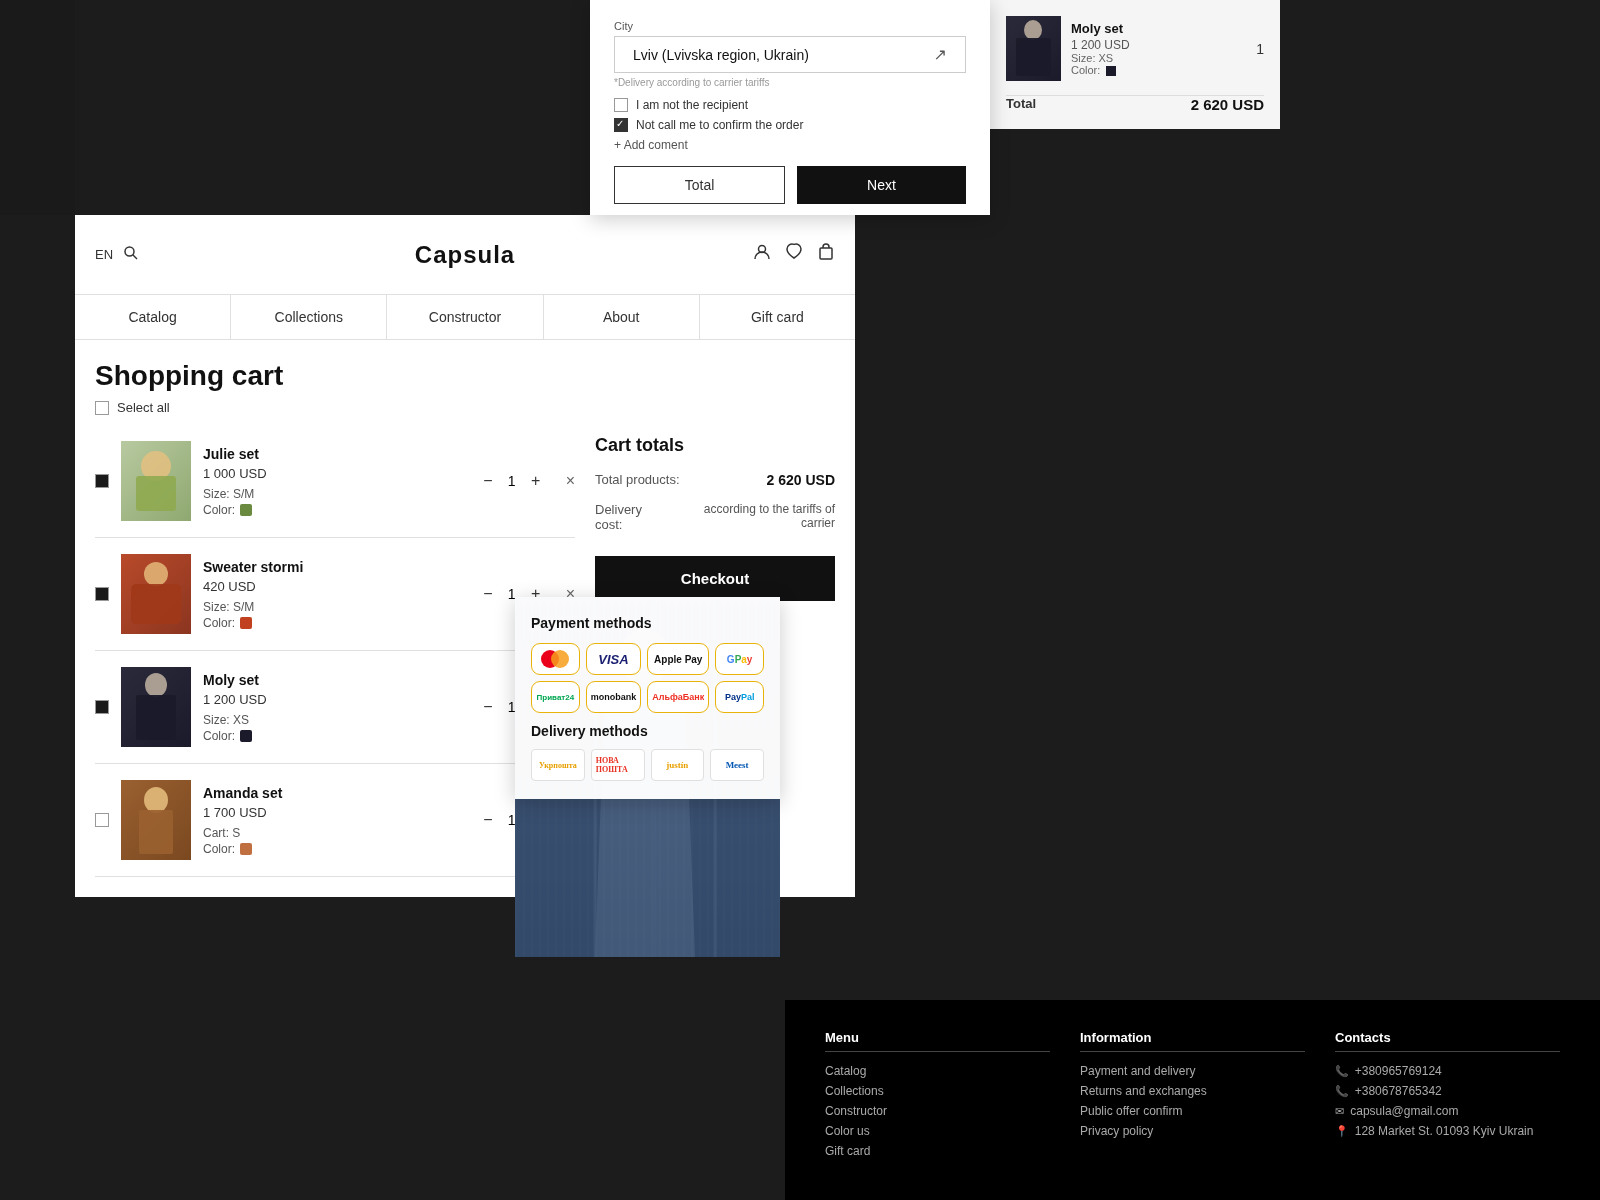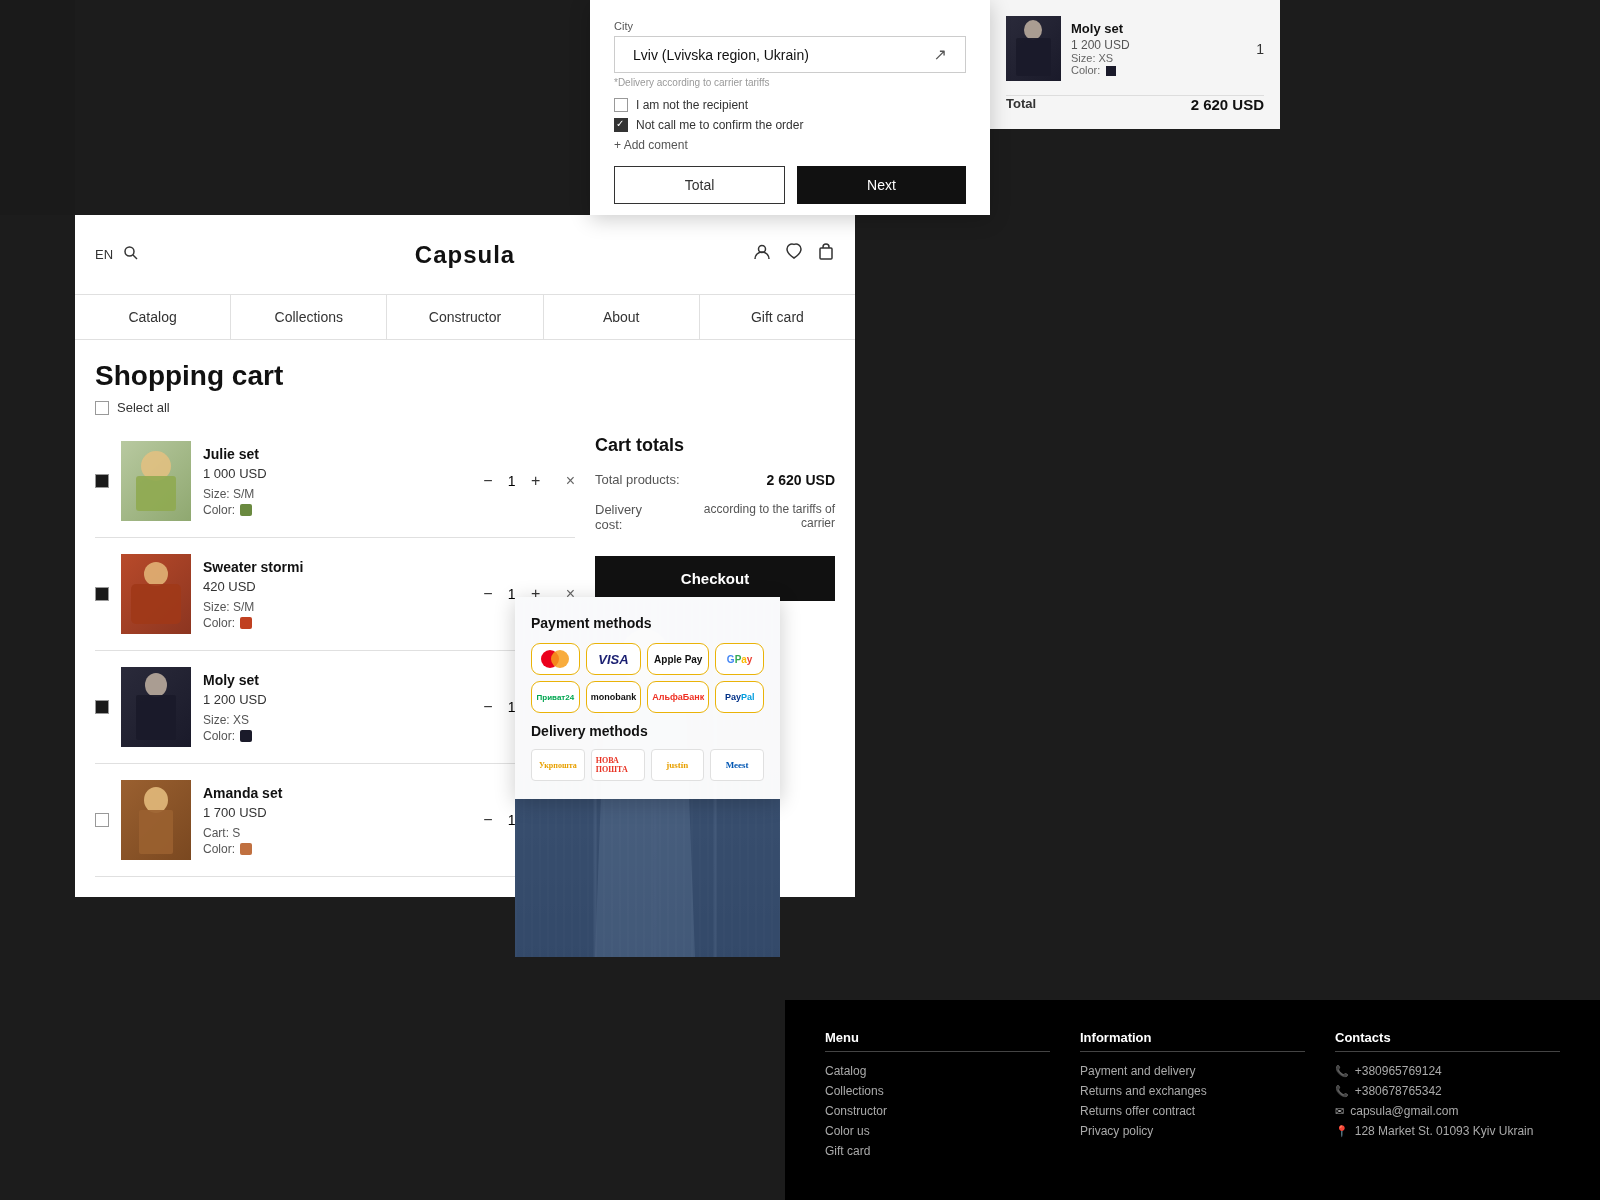--- a/index.html
+++ b/index.html
@@ -823,21 +823,21 @@
       <span class="footer-link">Collections</span>
       <span class="footer-link">Constructor</span>
       <span class="footer-link">Color us</span>
       <span class="footer-link">Gift card</span>
     </div>
 
     <div class="footer-col">
       <div class="footer-col-title">Information</div>
       <span class="footer-link">Payment and delivery</span>
       <span class="footer-link">Returns and exchanges</span>
-      <span class="footer-link">Returns offer contract</span>
+      <span class="footer-link">Public offer confirm</span>
       <span class="footer-link">Privacy policy</span>
     </div>
 
     <div class="footer-col">
       <div class="footer-col-title">Contacts</div>
       <div class="footer-contact-row">
         <span class="footer-contact-icon">📞</span>
         <span class="footer-contact-text">+380965769124</span>
       </div>
       <div class="footer-contact-row">

